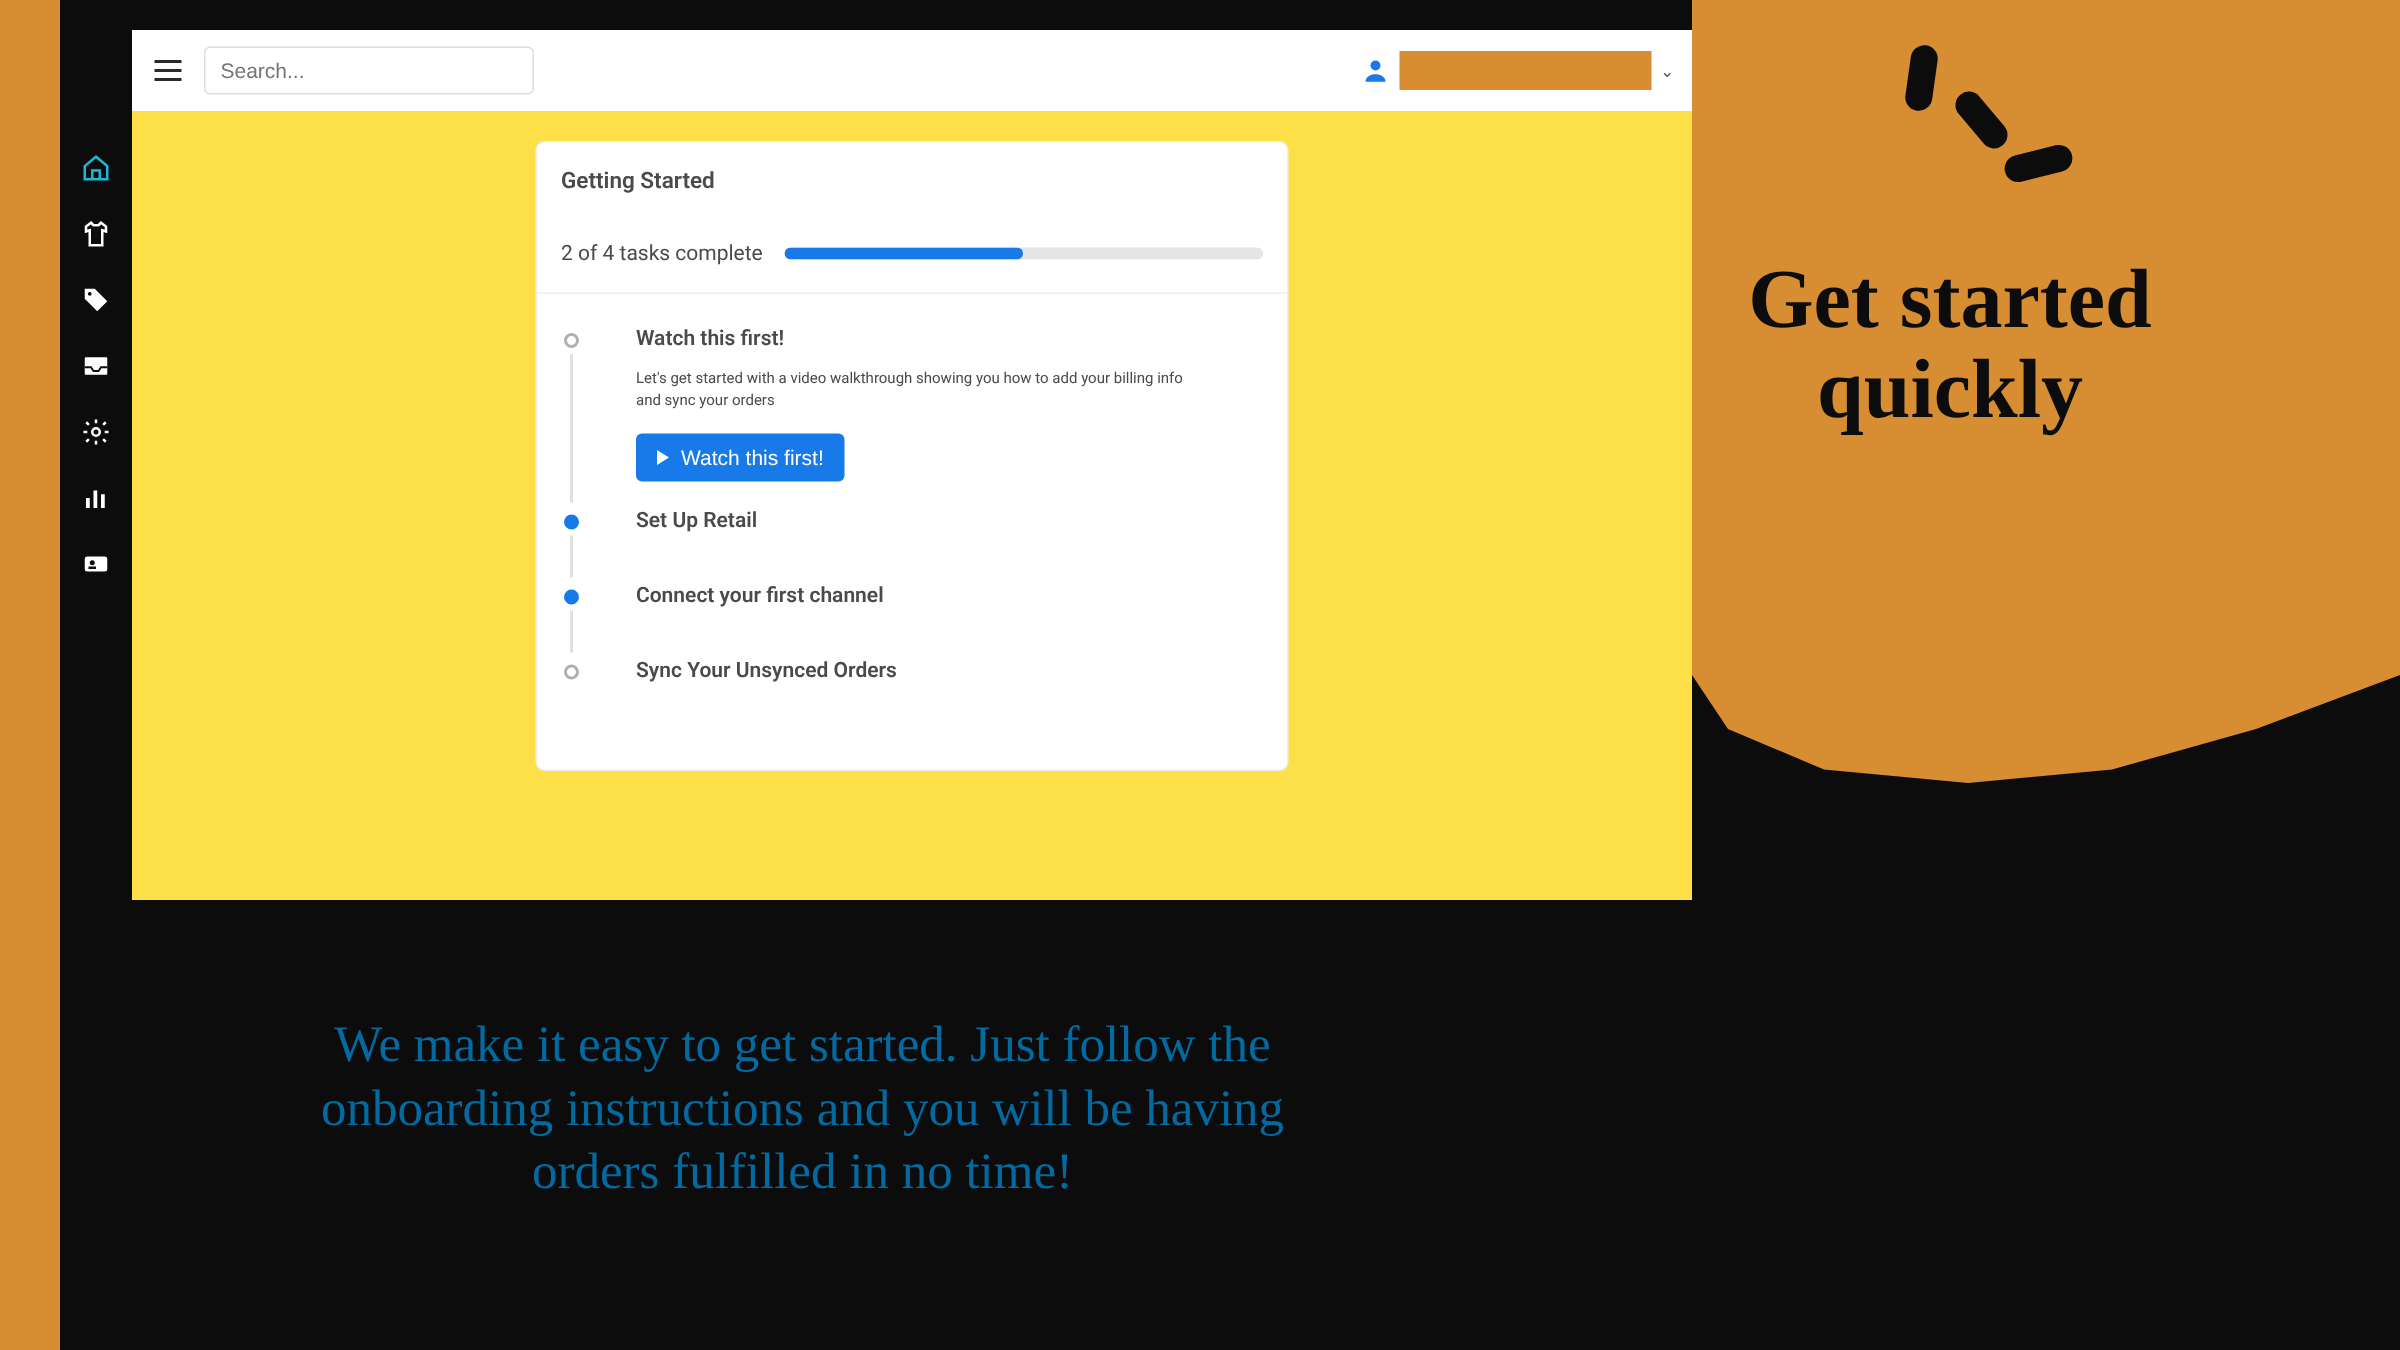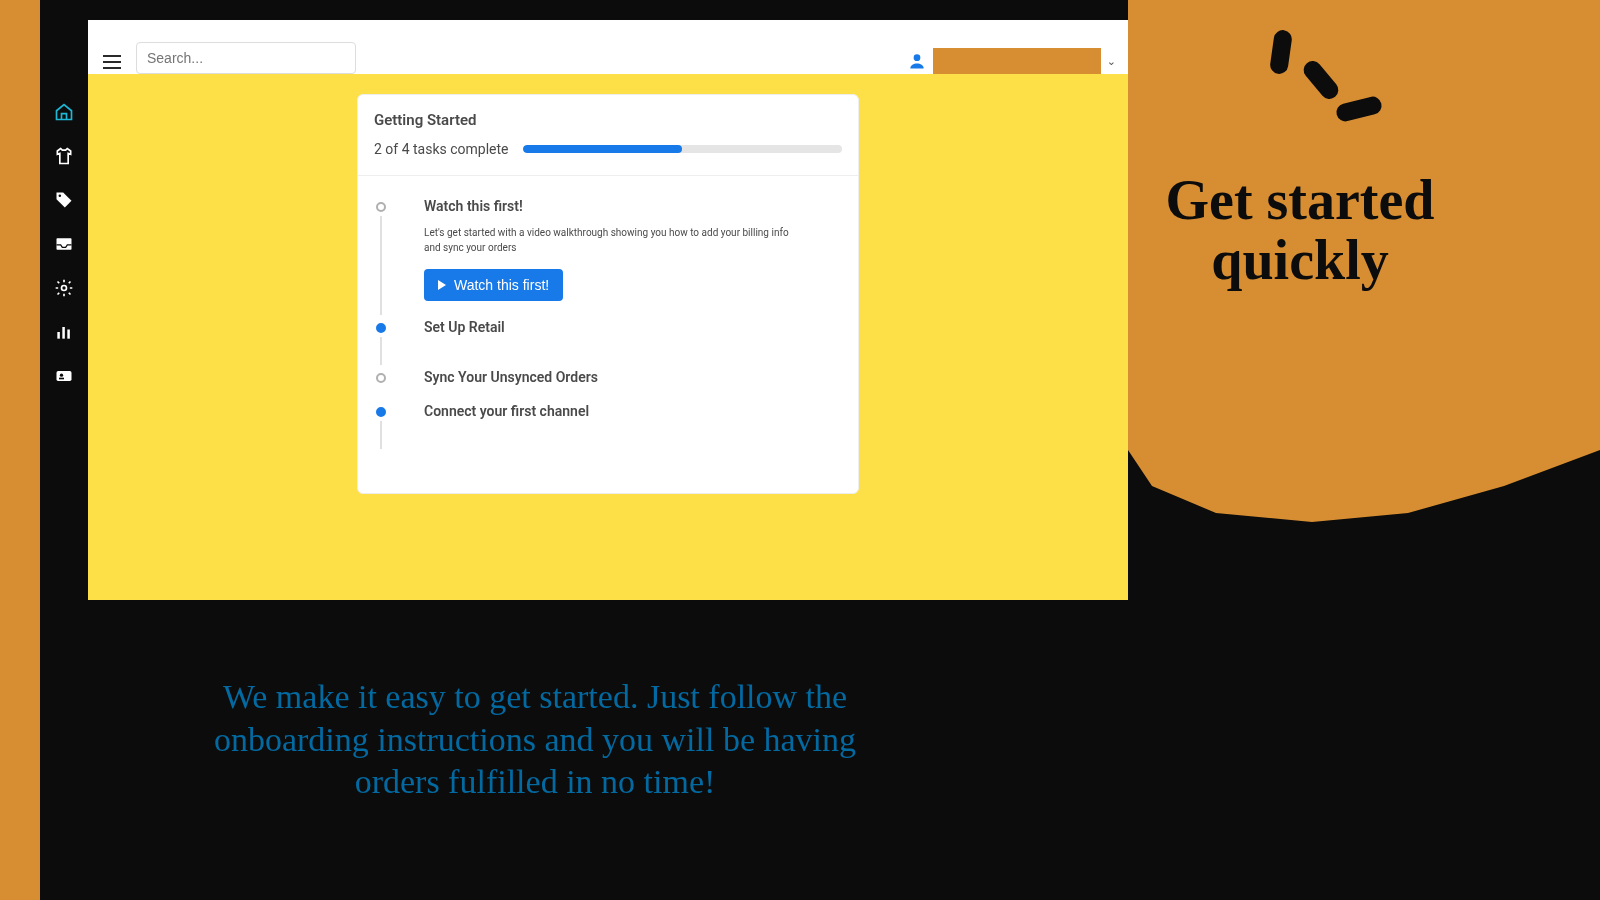--- a/index.html
+++ b/index.html
@@ -53,21 +53,21 @@
 .sidebar-icon svg { width: 100%; height: 100%; }
 .main {
   flex: 1;
   display: flex;
   flex-direction: column;
 }
 .topbar {
   height: 54px;
   background: #fff;
   display: flex;
-  align-items: flex-end;
+  align-items: center;
   padding: 0 12px;
   gap: 12px;
 }
 .hamburger {
   width: 24px;
   height: 24px;
   display: flex;
   flex-direction: column;
   justify-content: center;
   gap: 4px;
@@ -128,20 +128,21 @@
   color: #4a4a4a;
 }
 .progress-row {
   padding: 0 16px 18px;
   display: flex;
   align-items: center;
   gap: 14px;
   font-size: 14px;
   color: #4a4a4a;
   border-bottom: 1px solid #eee;
+  margin-top: 20px;
 }
 .progress-bar {
   flex: 1;
   height: 8px;
   background: #e5e5e5;
   border-radius: 4px;
   overflow: hidden;
 }
 .progress-fill {
   height: 100%;
@@ -360,33 +361,33 @@
               <div class="task-indicator-col">
                 <div class="task-circle done"></div>
                 <div class="task-line"></div>
               </div>
               <div class="task-body">
                 <div class="task-title">Set Up Retail</div>
               </div>
             </div>
             <div class="task">
               <div class="task-indicator-col">
-                <div class="task-circle"></div>
+                <div class="task-circle done"></div>
+                <div class="task-line"></div>
               </div>
               <div class="task-body">
-                <div class="task-title">Sync Your Unsynced Orders</div>
+                <div class="task-title">Connect your first channel</div>
               </div>
             </div>
             <div class="task">
               <div class="task-indicator-col">
-                <div class="task-circle done"></div>
-                <div class="task-line"></div>
+                <div class="task-circle"></div>
               </div>
               <div class="task-body">
-                <div class="task-title">Connect your first channel</div>
+                <div class="task-title">Sync Your Unsynced Orders</div>
               </div>
             </div>
           </div>
       </div>
 
     </div>
   </div>
 </div>
 
 <div class="promo-headline">Get started quickly</div>

